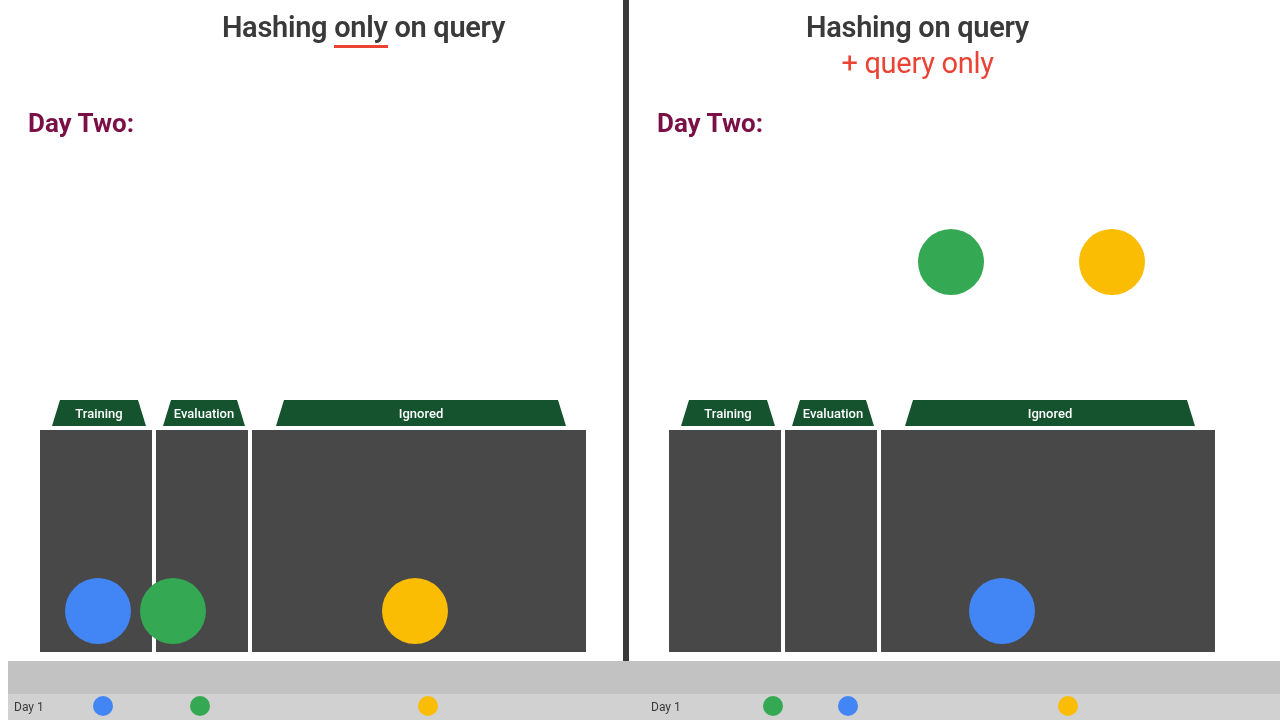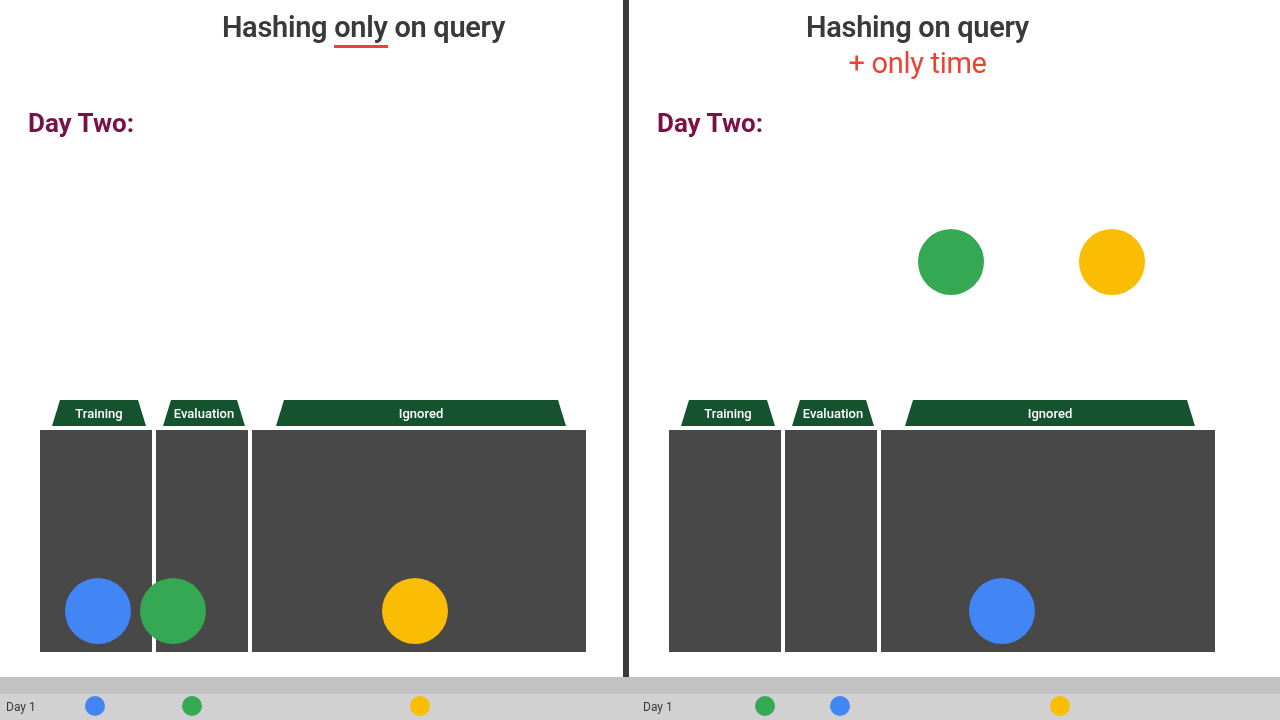--- a/index.html
+++ b/index.html
@@ -93,24 +93,24 @@
   }
   .small-circle {
     position: absolute;
     width: 20px;
     height: 20px;
     border-radius: 50%;
   }
 
   .footer {
     position: absolute;
-    left: 0;
+    left: 8px;
     right: 0;
     bottom: 0;
-    height: 43px;
+    height: 59px;
     background: #c2c2c2;
     padding-left: 36px;
   }
   .footer-inner {
     position: absolute;
     left: 0;
     right: 0;
     bottom: 0;
     height: 26px;
     background: #d1d1d1;
@@ -149,21 +149,21 @@
   <div class="bucket-box" style="left:252px; top:430px; width:334px; height:222px;"></div>
 
   <div class="big-circle c-blue" style="left:65px; top:578px;"></div>
   <div class="big-circle c-green" style="left:140px; top:578px;"></div>
   <div class="big-circle c-yellow" style="left:382px; top:578px;"></div>
 </div>
 
 <div class="panel panel-right">
   <div class="title-wrap">
     <div class="title-line1">Hashing on query</div>
-    <div class="title-line2">+ only time</div>
+    <div class="title-line2">+ query only</div>
   </div>
   <div class="day-label">Day Two:</div>
 
   <div class="big-circle c-green" style="left:289px; top:229px;"></div>
   <div class="big-circle c-yellow" style="left:450px; top:229px;"></div>
 
   <div class="bucket-tab" style="left:52px; top:400px; width:94px;">Training</div>
   <div class="bucket-box" style="left:40px; top:430px; width:112px; height:222px;"></div>
 
   <div class="bucket-tab" style="left:163px; top:400px; width:82px;">Evaluation</div>

